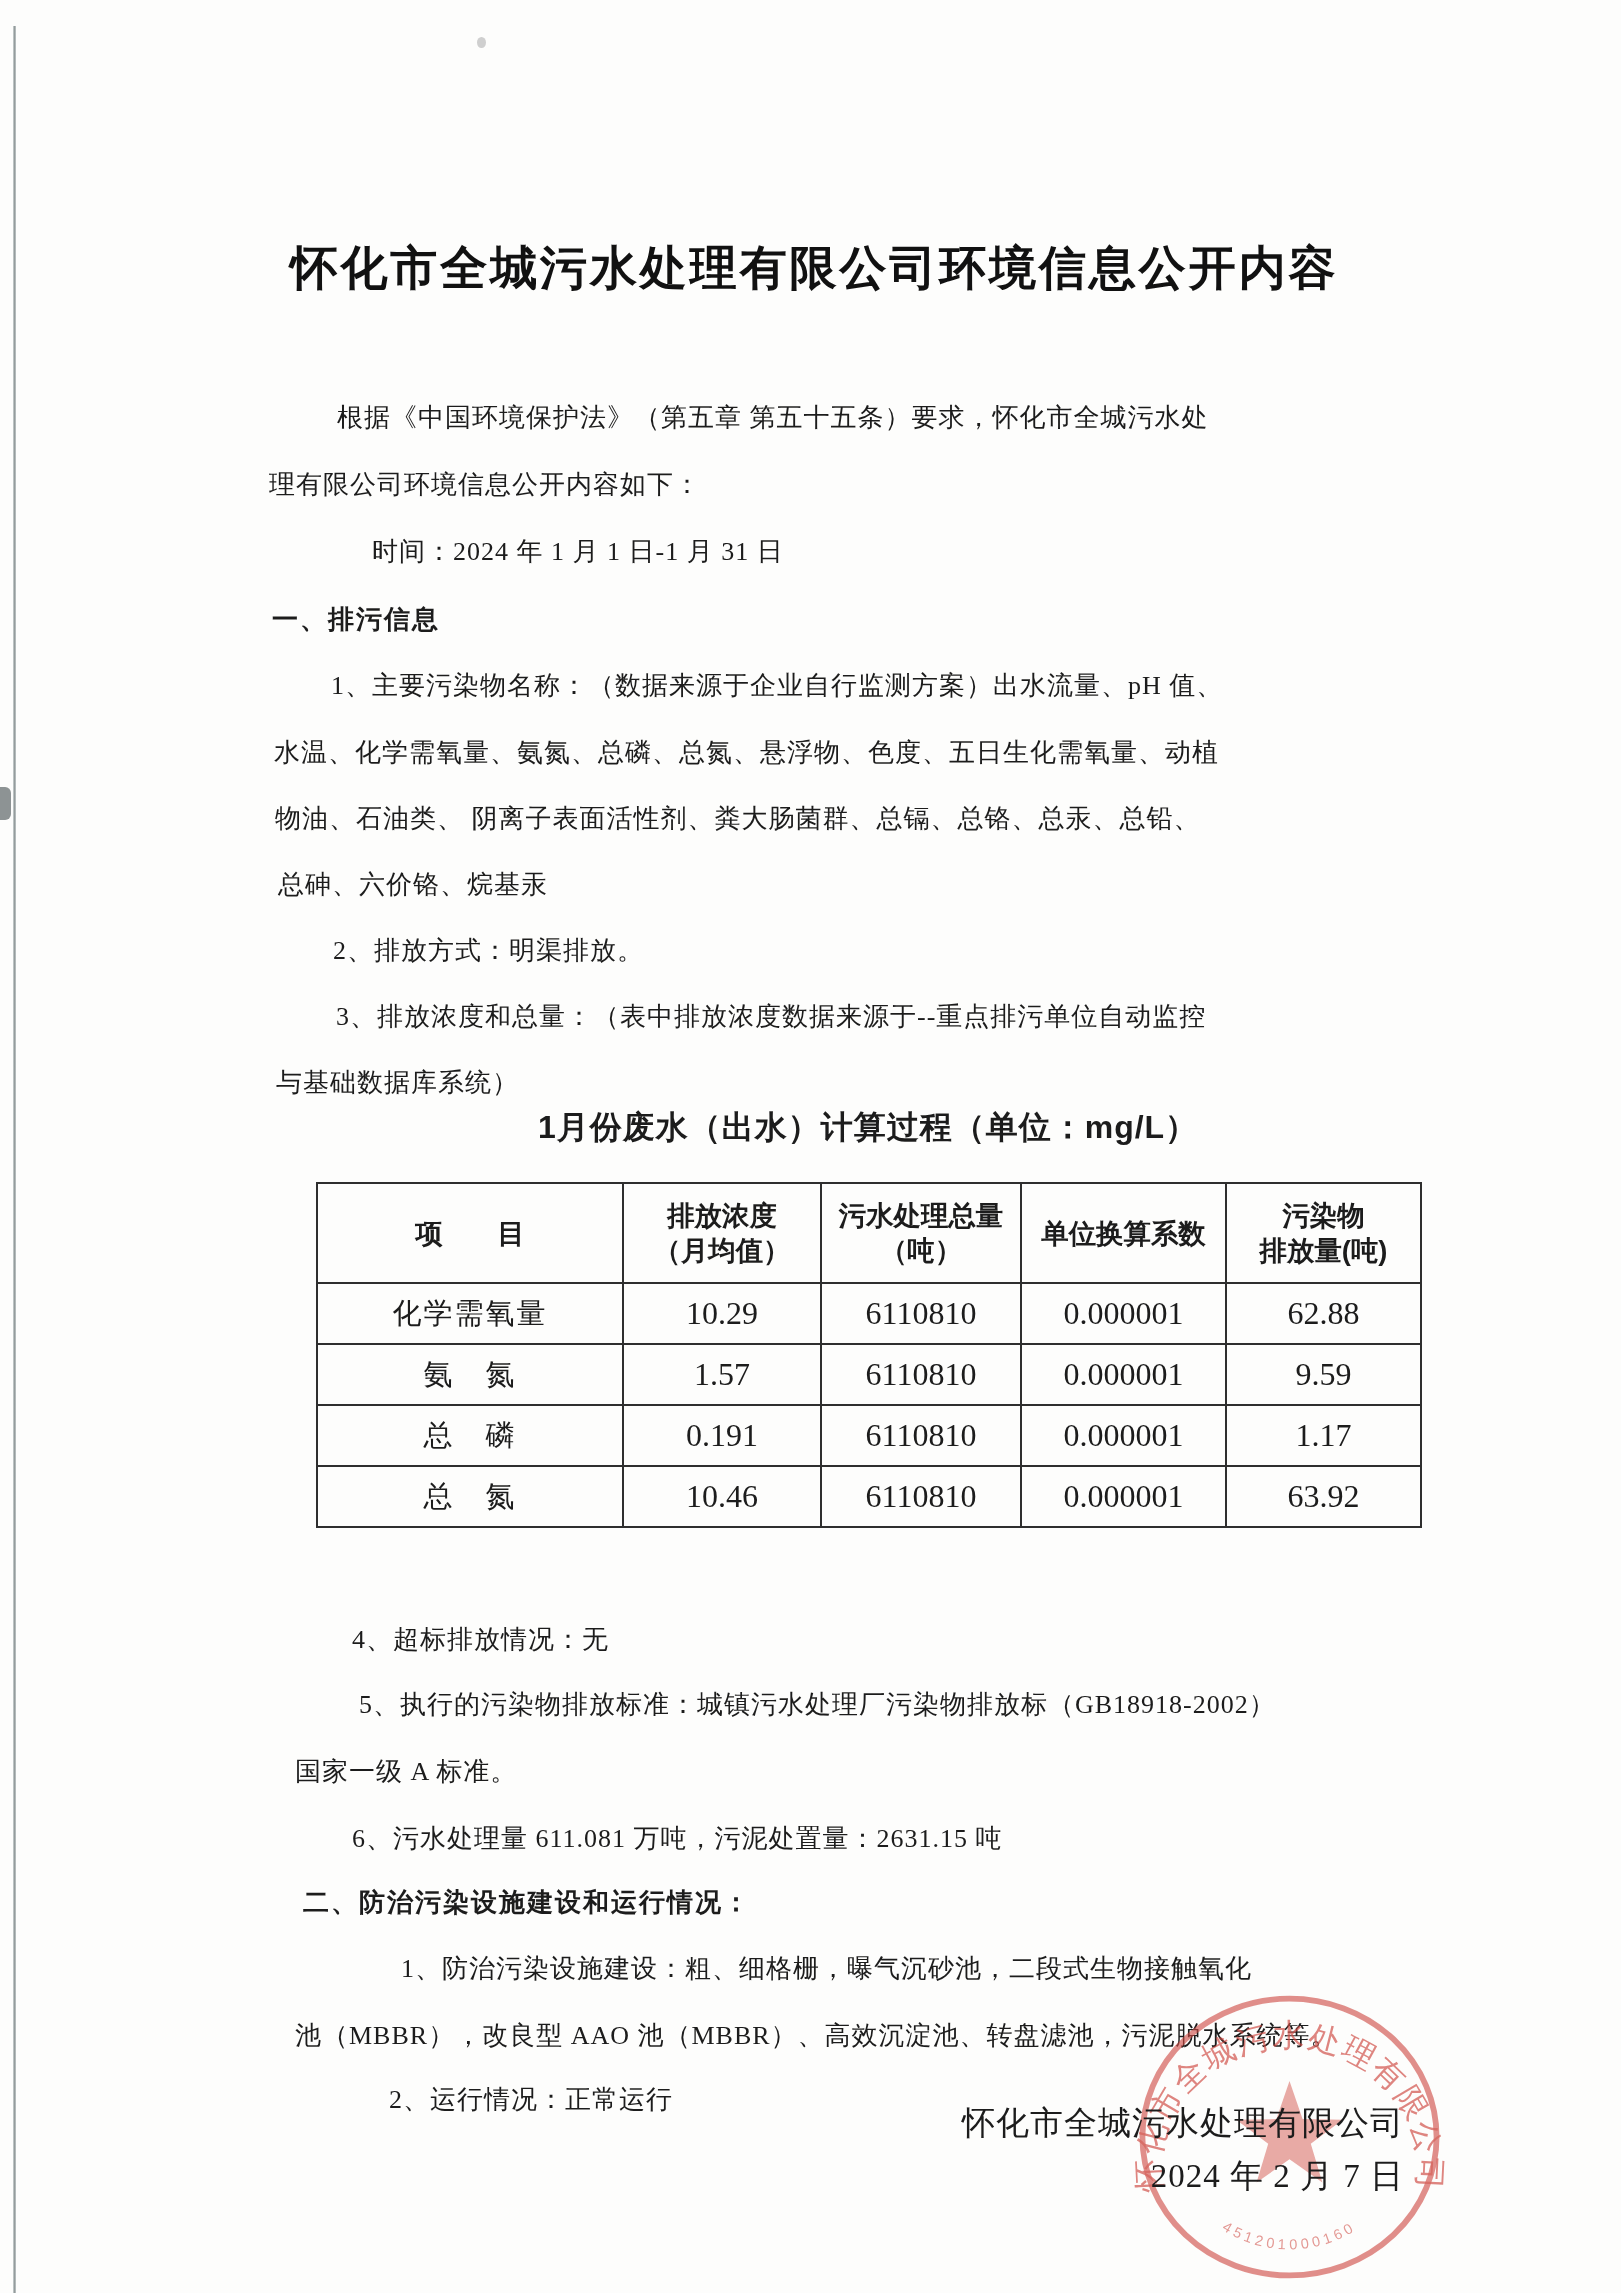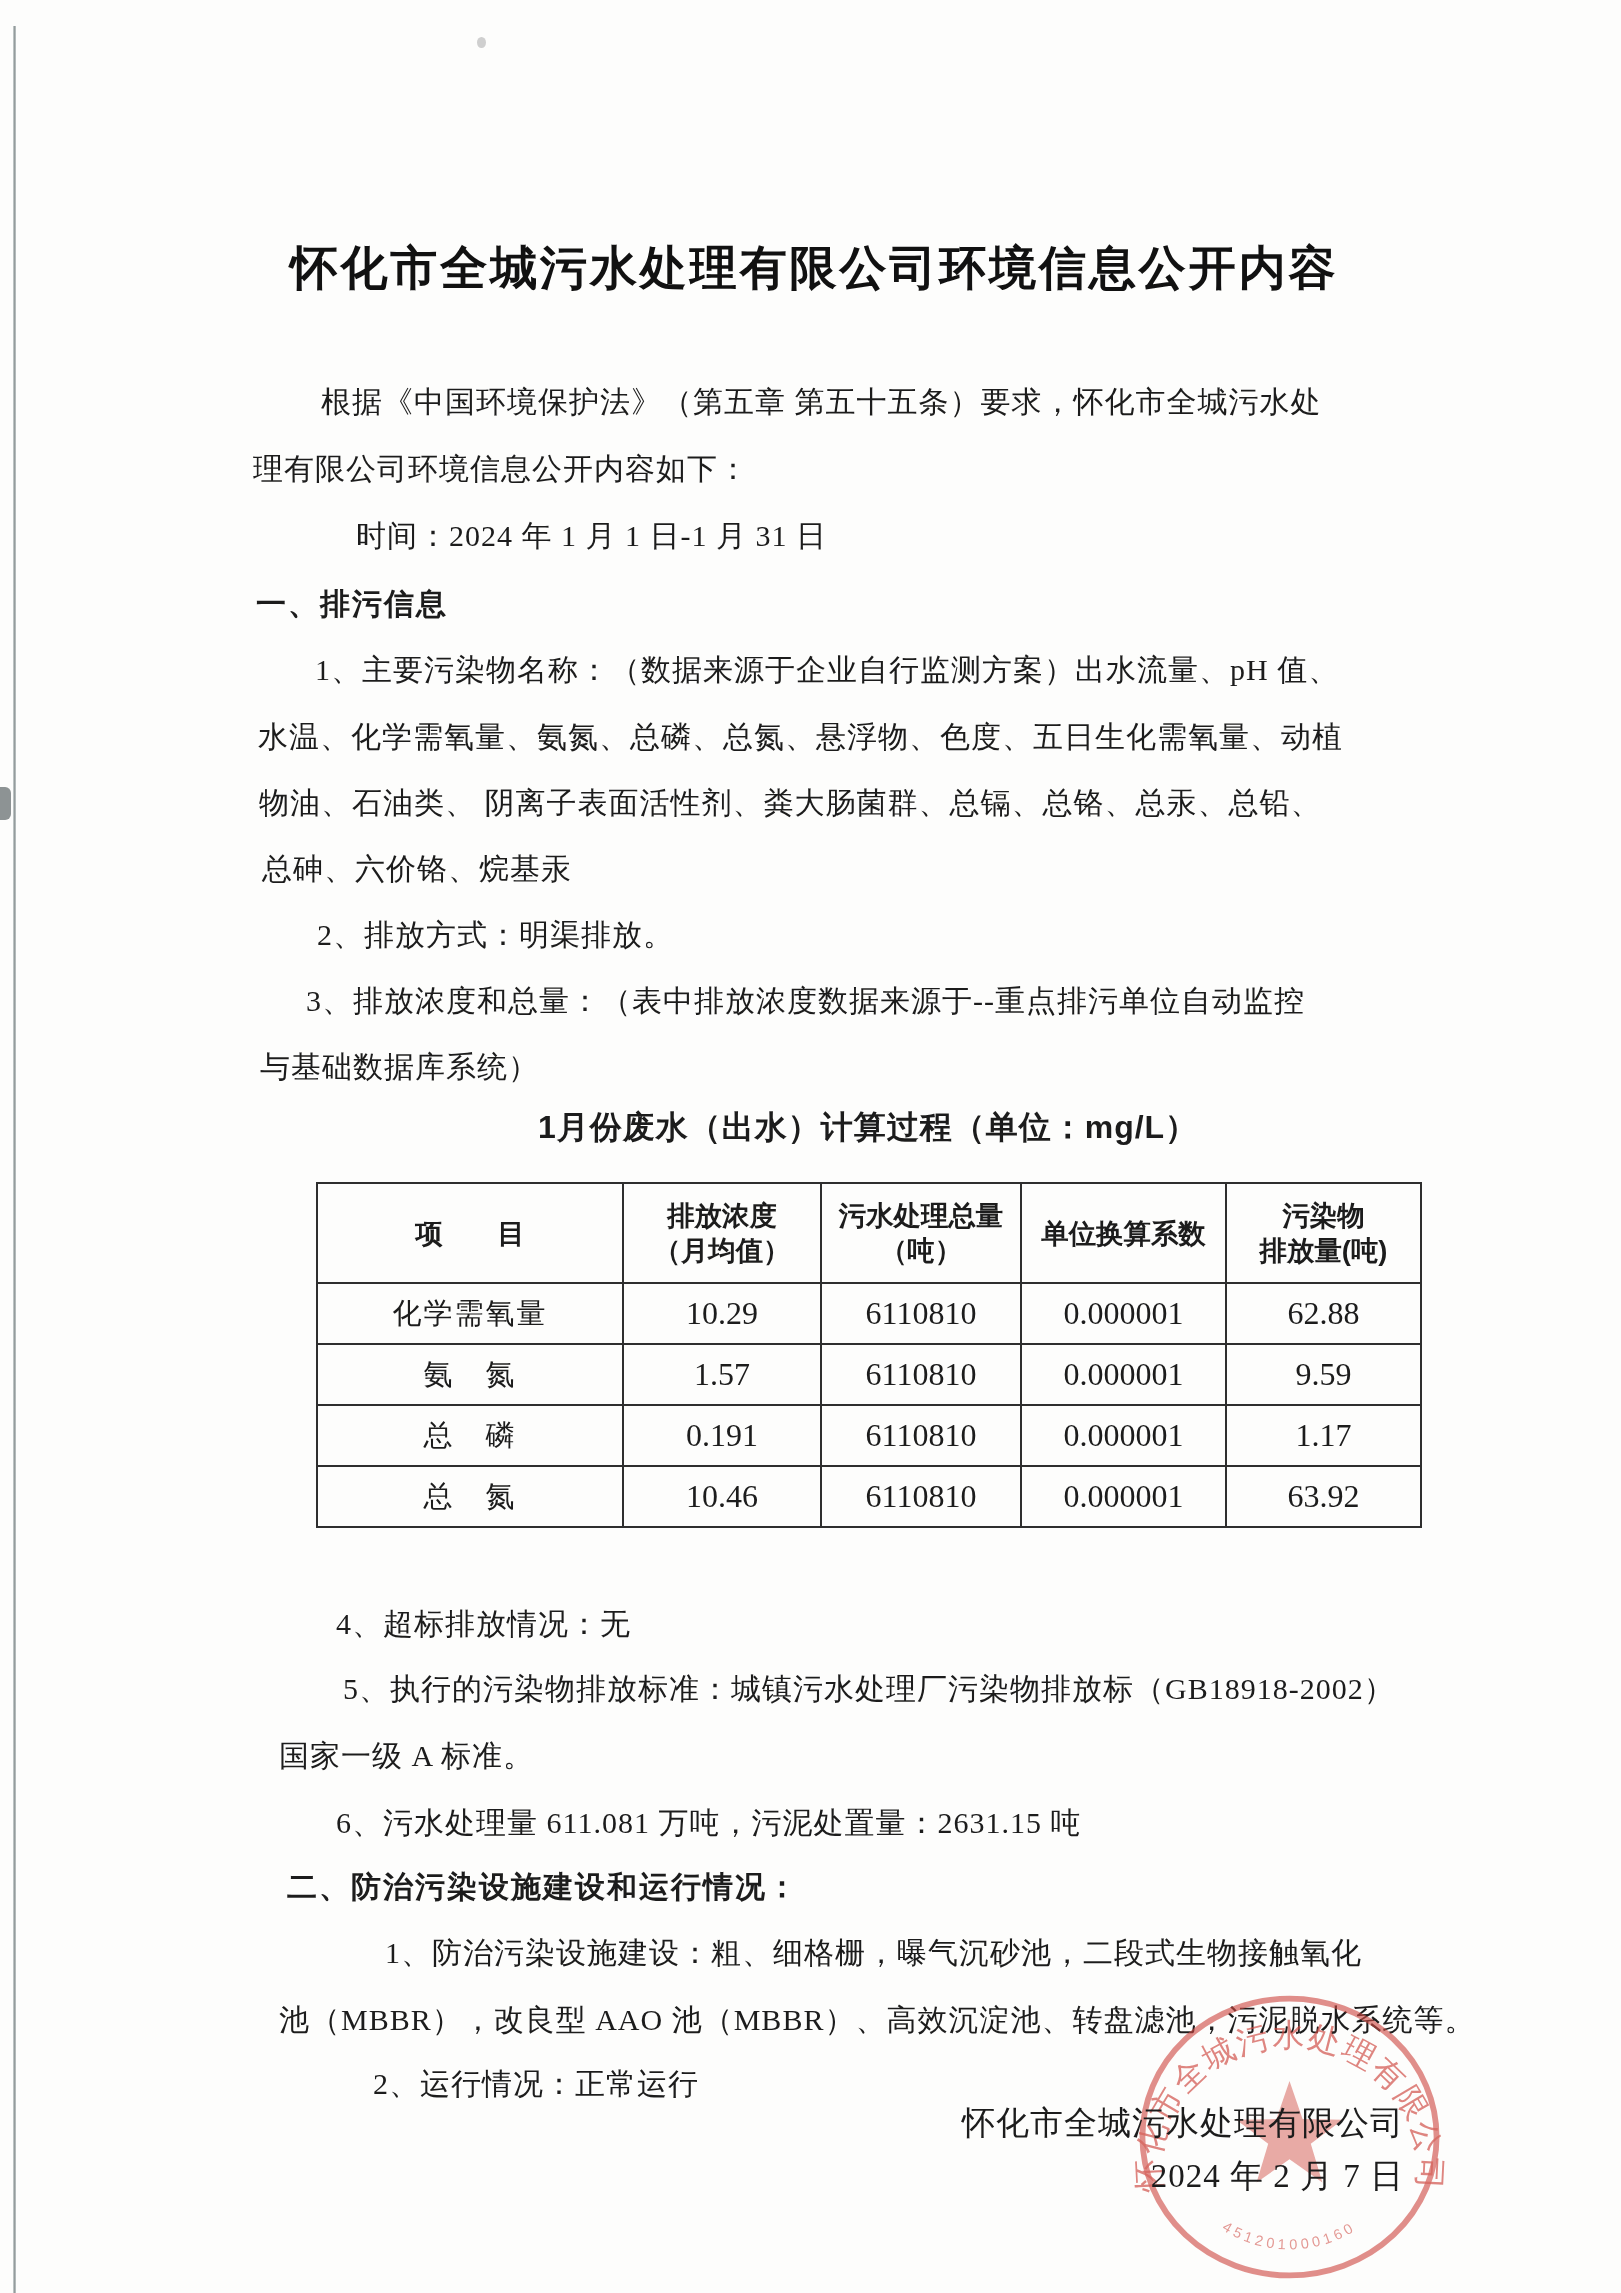--- a/index.html
+++ b/index.html
@@ -6,22 +6,22 @@
   .doc{
     position:relative;
     width:1621px;height:2294px;
     margin:0 auto;
     background:#fdfdfc;
     overflow:hidden;
     font-family:"Liberation Serif","DejaVu Serif",serif;
     color:#1c1c1c;
   }
   .line{
-    position:absolute;margin:0;
-    font-size:30px;line-height:43px;
+    position:absolute;margin:16px;
+    font-size:26px;line-height:43px;
     letter-spacing:1px;
     white-space:nowrap;
   }
   .heading{
     font-family:Liberation Sans, sans-serif;
     font-weight:bold;letter-spacing:2px;
   }
   .doc-title{
     position:absolute;top:233px;left:0;width:1621px;
     margin:4px;text-align:center;
@@ -91,21 +91,21 @@
 
   <p class="line" style="top:380px;left:321px">根据《中国环境保护法》（第五章 第五十五条）要求，怀化市全城污水处</p>
   <p class="line" style="top:447px;left:253px">理有限公司环境信息公开内容如下：</p>
   <p class="line" style="top:514px;left:356px">时间：2024 年 1 月 1 日-1 月 31 日</p>
   <p class="line heading" style="top:582px;left:256px">一、排污信息</p>
   <p class="line" style="top:648px;left:315px">1、主要污染物名称：（数据来源于企业自行监测方案）出水流量、pH 值、</p>
   <p class="line" style="top:781px;left:259px">物油、石油类、 阴离子表面活性剂、粪大肠菌群、总镉、总铬、总汞、总铅、</p>
   <p class="line" style="top:715px;left:258px">水温、化学需氧量、氨氮、总磷、总氮、悬浮物、色度、五日生化需氧量、动植</p>
   <p class="line" style="top:847px;left:262px">总砷、六价铬、烷基汞</p>
   <p class="line" style="top:913px;left:317px">2、排放方式：明渠排放。</p>
-  <p class="line" style="top:979px;left:306px">3、排放浓度和总量：（表中排放浓度数据来源于--重点排污单位自动监控</p>
+  <p class="line" style="top:979px;left:320px">3、排放浓度和总量：（表中排放浓度数据来源于--重点排污单位自动监控</p>
   <p class="line" style="top:1045px;left:260px">与基础数据库系统）</p>
 
   <p class="table-title">1月份废水（出水）计算过程（单位：mg/L）</p>
 
   <table class="calc">
     <colgroup>
       <col style="width:306px">
         <col style="width:198px">
         <col style="width:200px">
         <col style="width:205px">

